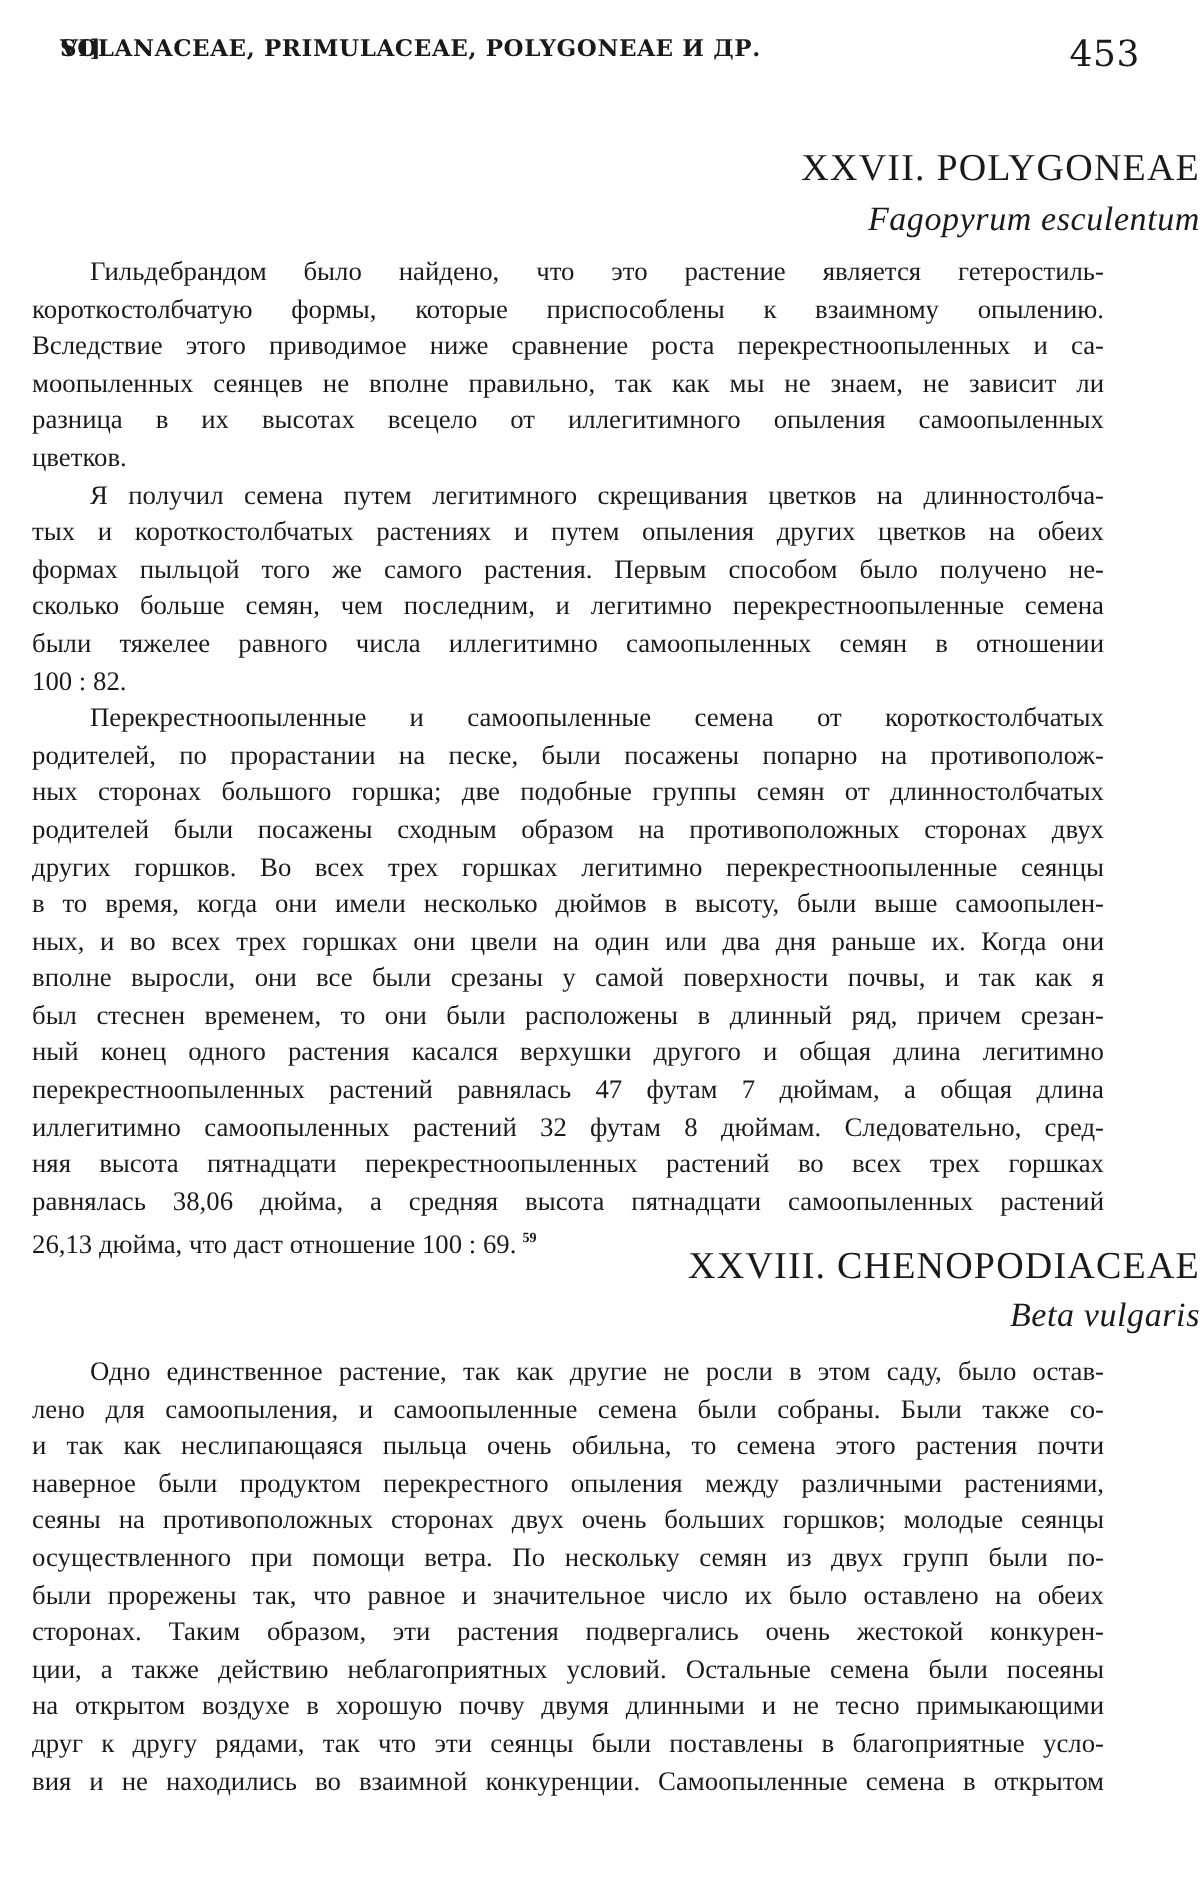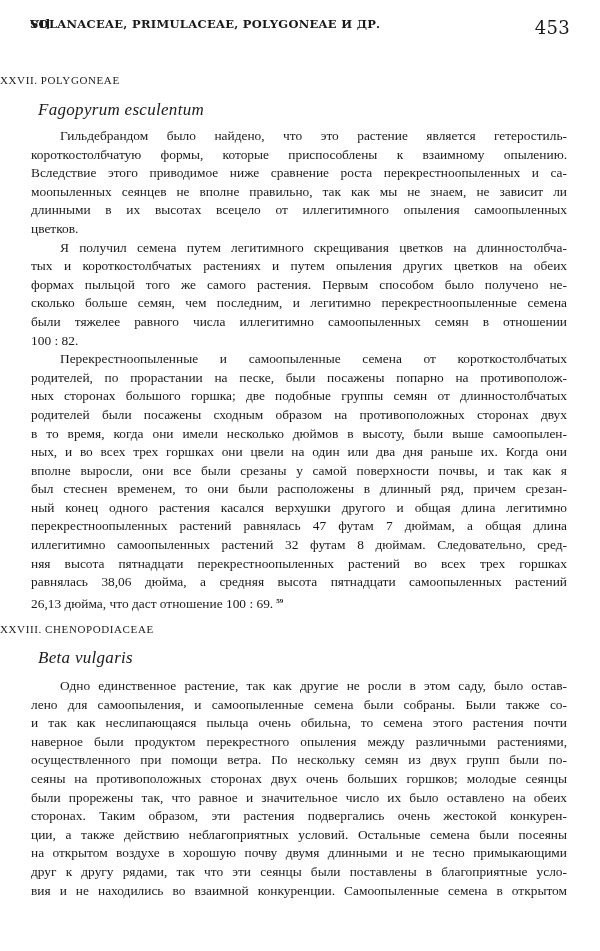--- a/index.html
+++ b/index.html
@@ -3,25 +3,25 @@
 <meta charset="utf-8">
 <style>
   html, body { margin: 0; padding: 0; background: #ffffff; }
   body { width: 600px; height: 951px; position: relative; overflow: hidden; color: #1a1a1a;
          font-family: "DejaVu Serif", "Liberation Serif", serif; }
   .running-head { position: absolute; top: 17px; left: 30px; right: 30px; height: 20px;
                   font-size: 11.5px; font-weight: bold; letter-spacing: 0.3px; }
   .rh-left { position: absolute; left: 0; top: 0; }
   .rh-center { position: absolute; left: 0; right: 0; top: 0; text-align: left; }
   .rh-right { position: absolute; right: 0; top: 0; font-weight: normal; font-size: 18px; }
-  .section-title { position: absolute; left: 0; right: 0; text-align: left;
-                   font-family: "Liberation Serif", serif; font-size: 11px; letter-spacing: 0.6px; }
-  .species { position: absolute; left: 0; right: 0; text-align: left;
+  .section-title { position: absolute; left: 0; right: 0; text-align: right;
+                   font-family: "Liberation Serif", serif; font-size: 19px; letter-spacing: 0.6px; }
+  .species { position: absolute; left: 0; right: 0; text-align: right;
              font-family: "Liberation Serif", serif; font-style: italic; font-size: 17px; letter-spacing: 0.3px; padding-left: 38px; }
-  .body-block { position: absolute; left: 31px; width: 536px;
+  .body-block { position: absolute; left: 16px; width: 536px;
                 font-family: "Liberation Serif", serif; font-size: 13.4px; line-height: 18.6px; }
   .line { display: block; text-align: justify; text-align-last: justify; white-space: nowrap;
           height: 18.6px; overflow: visible; }
   .line.last { text-align-last: left; }
   .line.indent { padding-left: 29px; }
   sup.note { font-size: 7px; vertical-align: super; margin-left: 3px; font-weight: bold; margin-top: 39px; }
 </style>
 </head>
 <body>
 
@@ -33,55 +33,56 @@
 
 <div class="section-title" style="top:74px;">XXVII. POLYGONEAE</div>
 <div class="species" style="top:100px;">Fagopyrum esculentum</div>
 
 <div class="body-block" style="top:127px;">
 
   <span class="line indent">Гильдебрандом было найдено, что это растение является гетеростиль-</span>
   <span class="line">короткостолбчатую формы, которые приспособлены к взаимному опылению.</span>
   <span class="line">Вследствие этого приводимое ниже сравнение роста перекрестноопыленных и са-</span>
   <span class="line">моопыленных сеянцев не вполне правильно, так как мы не знаем, не зависит ли</span>
-  <span class="line">длинными в их высотах всецело от иллегитимного опыления самоопыленных</span>
+  <span class="line">разница в их высотах всецело от иллегитимного опыления самоопыленных</span>
   <span class="line last">цветков.</span>
 
   <span class="line indent">Я получил семена путем легитимного скрещивания цветков на длинностолбча-</span>
   <span class="line">тых и короткостолбчатых растениях и путем опыления других цветков на обеих</span>
   <span class="line">формах пыльцой того же самого растения. Первым способом было получено не-</span>
   <span class="line">сколько больше семян, чем последним, и легитимно перекрестноопыленные семена</span>
   <span class="line">были тяжелее равного числа иллегитимно самоопыленных семян в отношении</span>
   <span class="line last">100 : 82.</span>
 
   <span class="line indent">Перекрестноопыленные и самоопыленные семена от короткостолбчатых</span>
   <span class="line">родителей, по прорастании на песке, были посажены попарно на противополож-</span>
   <span class="line">ных сторонах большого горшка; две подобные группы семян от длинностолбчатых</span>
   <span class="line">родителей были посажены сходным образом на противоположных сторонах двух</span>
+  <span class="line">других горшков. Во всех трех горшках легитимно перекрестноопыленные сеянцы</span>
   <span class="line">в то время, когда они имели несколько дюймов в высоту, были выше самоопылен-</span>
   <span class="line">ных, и во всех трех горшках они цвели на один или два дня раньше их. Когда они</span>
   <span class="line">вполне выросли, они все были срезаны у самой поверхности почвы, и так как я</span>
   <span class="line">был стеснен временем, то они были расположены в длинный ряд, причем срезан-</span>
   <span class="line">ный конец одного растения касался верхушки другого и общая длина легитимно</span>
   <span class="line">перекрестноопыленных растений равнялась 47 футам 7 дюймам, а общая длина</span>
   <span class="line">иллегитимно самоопыленных растений 32 футам 8 дюймам. Следовательно, сред-</span>
   <span class="line">няя высота пятнадцати перекрестноопыленных растений во всех трех горшках</span>
   <span class="line">равнялась 38,06 дюйма, а средняя высота пятнадцати самоопыленных растений</span>
   <span class="line last"><span>26,13 дюйма, что даст отношение 100 : 69.</span><sup class="note">59</sup></span>
 </div>
 
 <div class="section-title" style="top:623px;">XXVIII. CHENOPODIACEAE</div>
 <div class="species" style="top:648px;">Beta vulgaris</div>
 
 <div class="body-block" style="top:677px;">
   <span class="line indent">Одно единственное растение, так как другие не росли в этом саду, было остав-</span>
   <span class="line">лено для самоопыления, и самоопыленные семена были собраны. Были также со-</span>
   <span class="line">и так как неслипающаяся пыльца очень обильна, то семена этого растения почти</span>
   <span class="line">наверное были продуктом перекрестного опыления между различными растениями,</span>
+  <span class="line">сеяны на противоположных сторонах двух очень больших горшков; молодые сеянцы</span>
   <span class="line">осуществленного при помощи ветра. По нескольку семян из двух групп были по-</span>
-  <span class="line">сеяны на противоположных сторонах двух очень больших горшков; молодые сеянцы</span>
   <span class="line">были прорежены так, что равное и значительное число их было оставлено на обеих</span>
   <span class="line">сторонах. Таким образом, эти растения подвергались очень жестокой конкурен-</span>
   <span class="line">ции, а также действию неблагоприятных условий. Остальные семена были посеяны</span>
   <span class="line">на открытом воздухе в хорошую почву двумя длинными и не тесно примыкающими</span>
   <span class="line">друг к другу рядами, так что эти сеянцы были поставлены в благоприятные усло-</span>
   <span class="line">вия и не находились во взаимной конкуренции. Самоопыленные семена в открытом</span>
 </div>
 
 </body></html>

